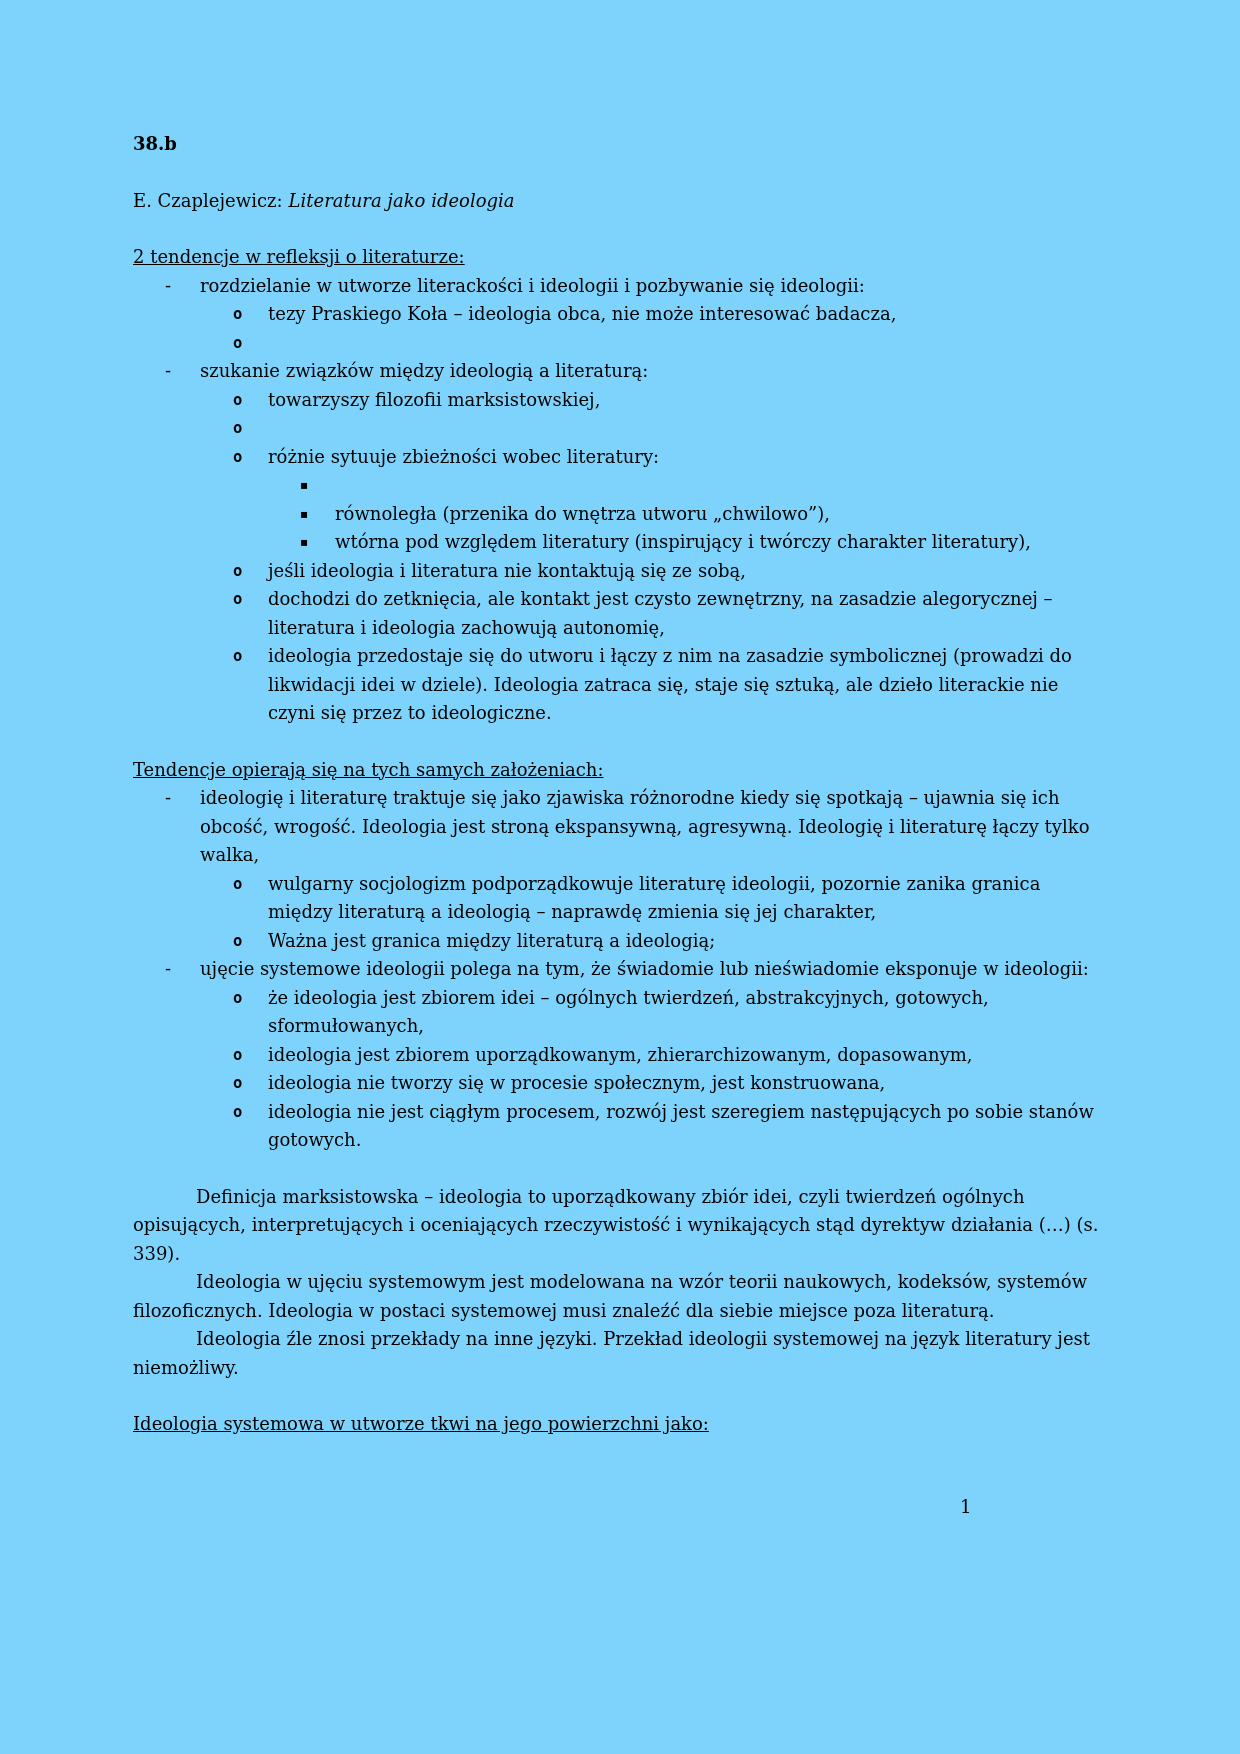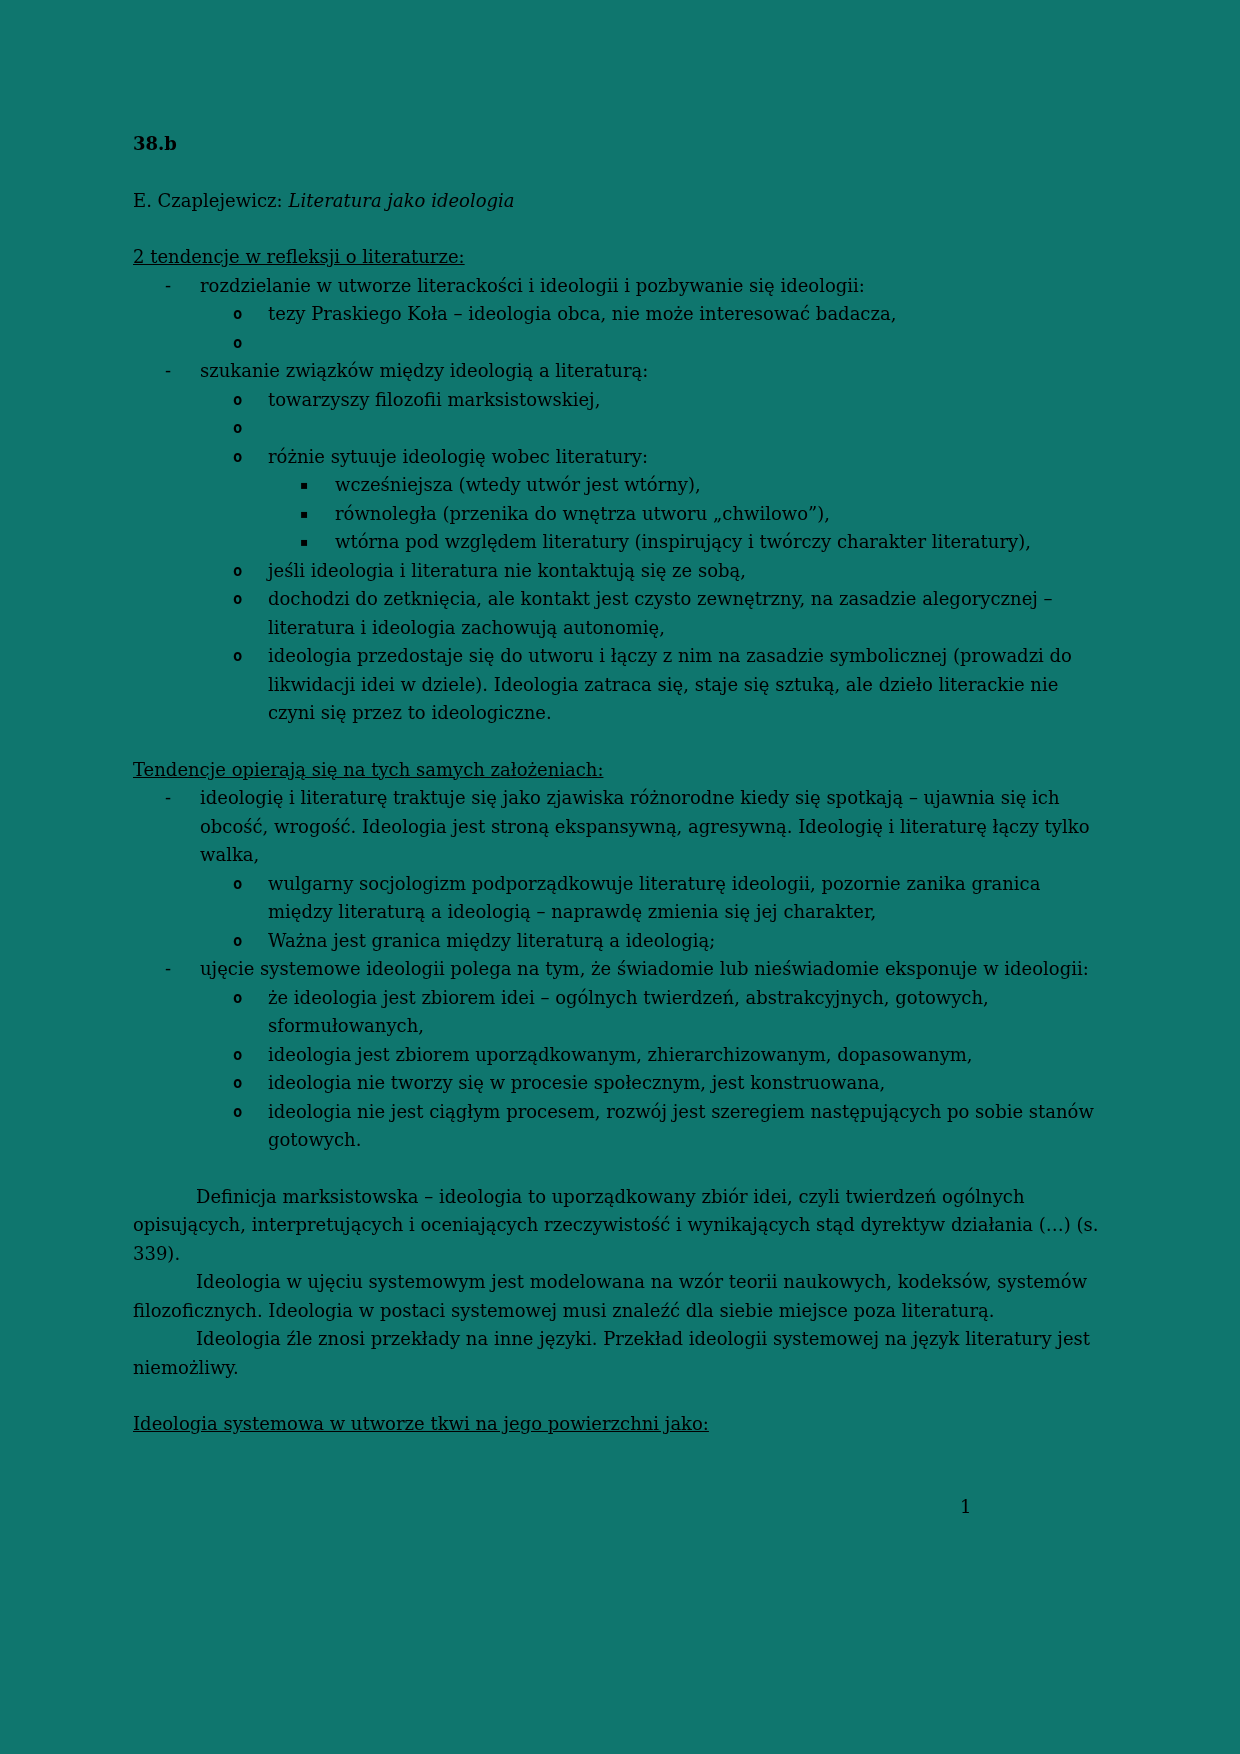--- a/index.html
+++ b/index.html
@@ -1,21 +1,21 @@
 <!DOCTYPE html>
 <html><head>
 <meta charset="utf-8">
 <style>
   * { margin:0; padding:0; box-sizing:border-box; }
   html,body { background:#ffffff; }
   .page {
     position:relative;
     width:1240px;
     height:1754px;
-    background:#0f766e;
+    background:#7dd3fc;
     color:#000000;
     font-family:"DejaVu Serif","Liberation Serif",serif;
     overflow:hidden;
   }
   .content {
     position:absolute;
     left:133px;
     top:130px;
     width:977px;
     font-size:18px;
@@ -78,25 +78,24 @@
         </div>
         <div class="item l2">
           <span class="marker marker-circle">o</span>
           <span class="text">towarzyszy filozofii marksistowskiej,</span>
         </div>
         <div class="item l2">
           <span class="marker marker-circle">o</span>
         </div>
         <div class="item l2">
           <span class="marker marker-circle">o</span>
-          <span class="text">różnie sytuuje ideologię wobec literatury:</span>
+          <span class="text">różnie sytuuje zbieżności wobec literatury:</span>
         </div>
         <div class="item l3">
           <span class="marker marker-square">▪</span>
-          <span class="text">wcześniejsza (wtedy utwór jest wtórny),</span>
         </div>
         <div class="item l3">
           <span class="marker marker-square">▪</span>
           <span class="text">równoległa (przenika do wnętrza utworu „chwilowo”),</span>
         </div>
         <div class="item l3">
           <span class="marker marker-square">▪</span>
           <span class="text">wtórna pod względem literatury (inspirujący i twórczy charakter literatury),</span>
         </div>
         <div class="item l2">

